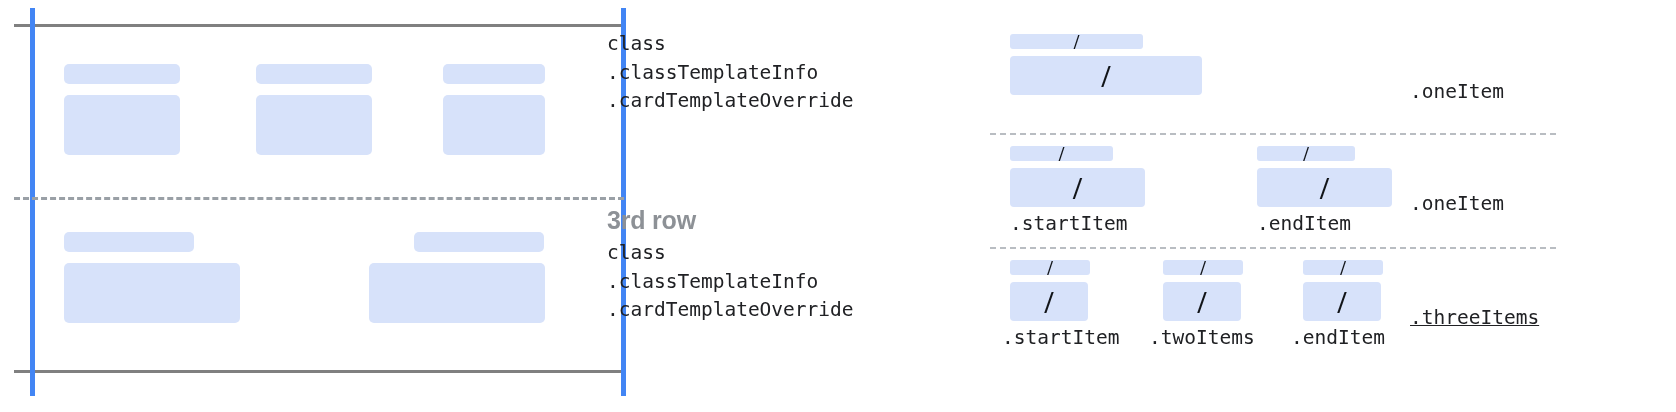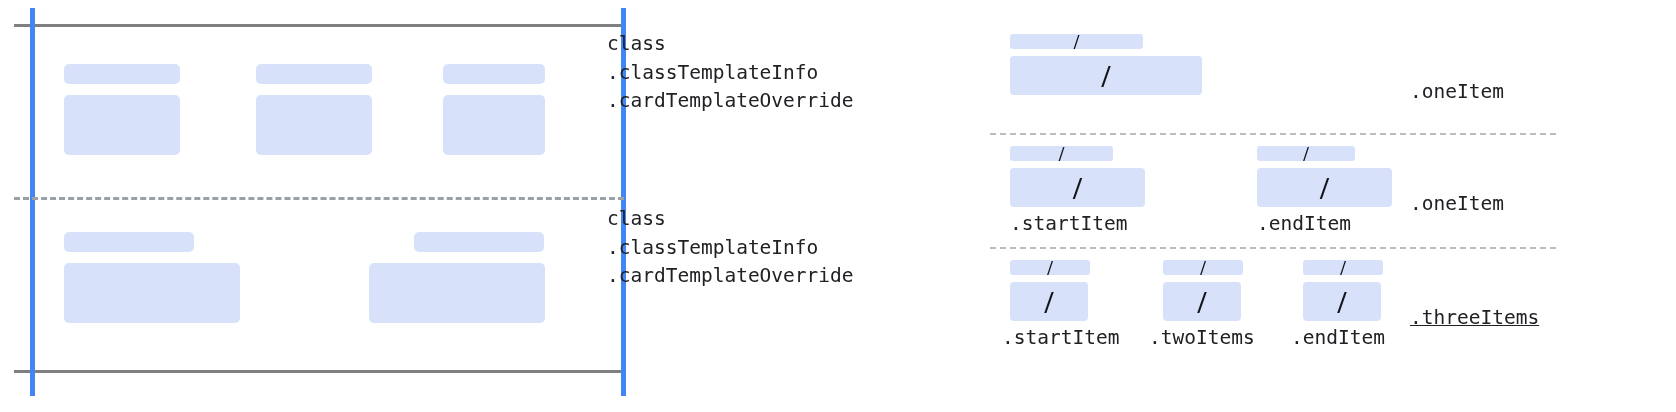--- a/index.html
+++ b/index.html
@@ -180,20 +180,21 @@
   <div class="ph" style="left:369px; top:263px; width:176px; height:60px;"></div>
 </div>
 
 <div class="text-block" id="text-block-2nd">
   <div class="code-line">class</div>
   <div class="code-line">.classTemplateInfo</div>
   <div class="code-line">.cardTemplateOverride</div>
 </div>
 
 <div class="text-block" id="text-block-3rd">
+  <div class="block-heading">3rd row</div>
   <div class="code-line">class</div>
   <div class="code-line">.classTemplateInfo</div>
   <div class="code-line">.cardTemplateOverride</div>
 </div>
 
 <div id="right-panel">
 
   <div class="variant-divider" id="divider-1"></div>
   <div class="variant-divider" id="divider-2"></div>
 

